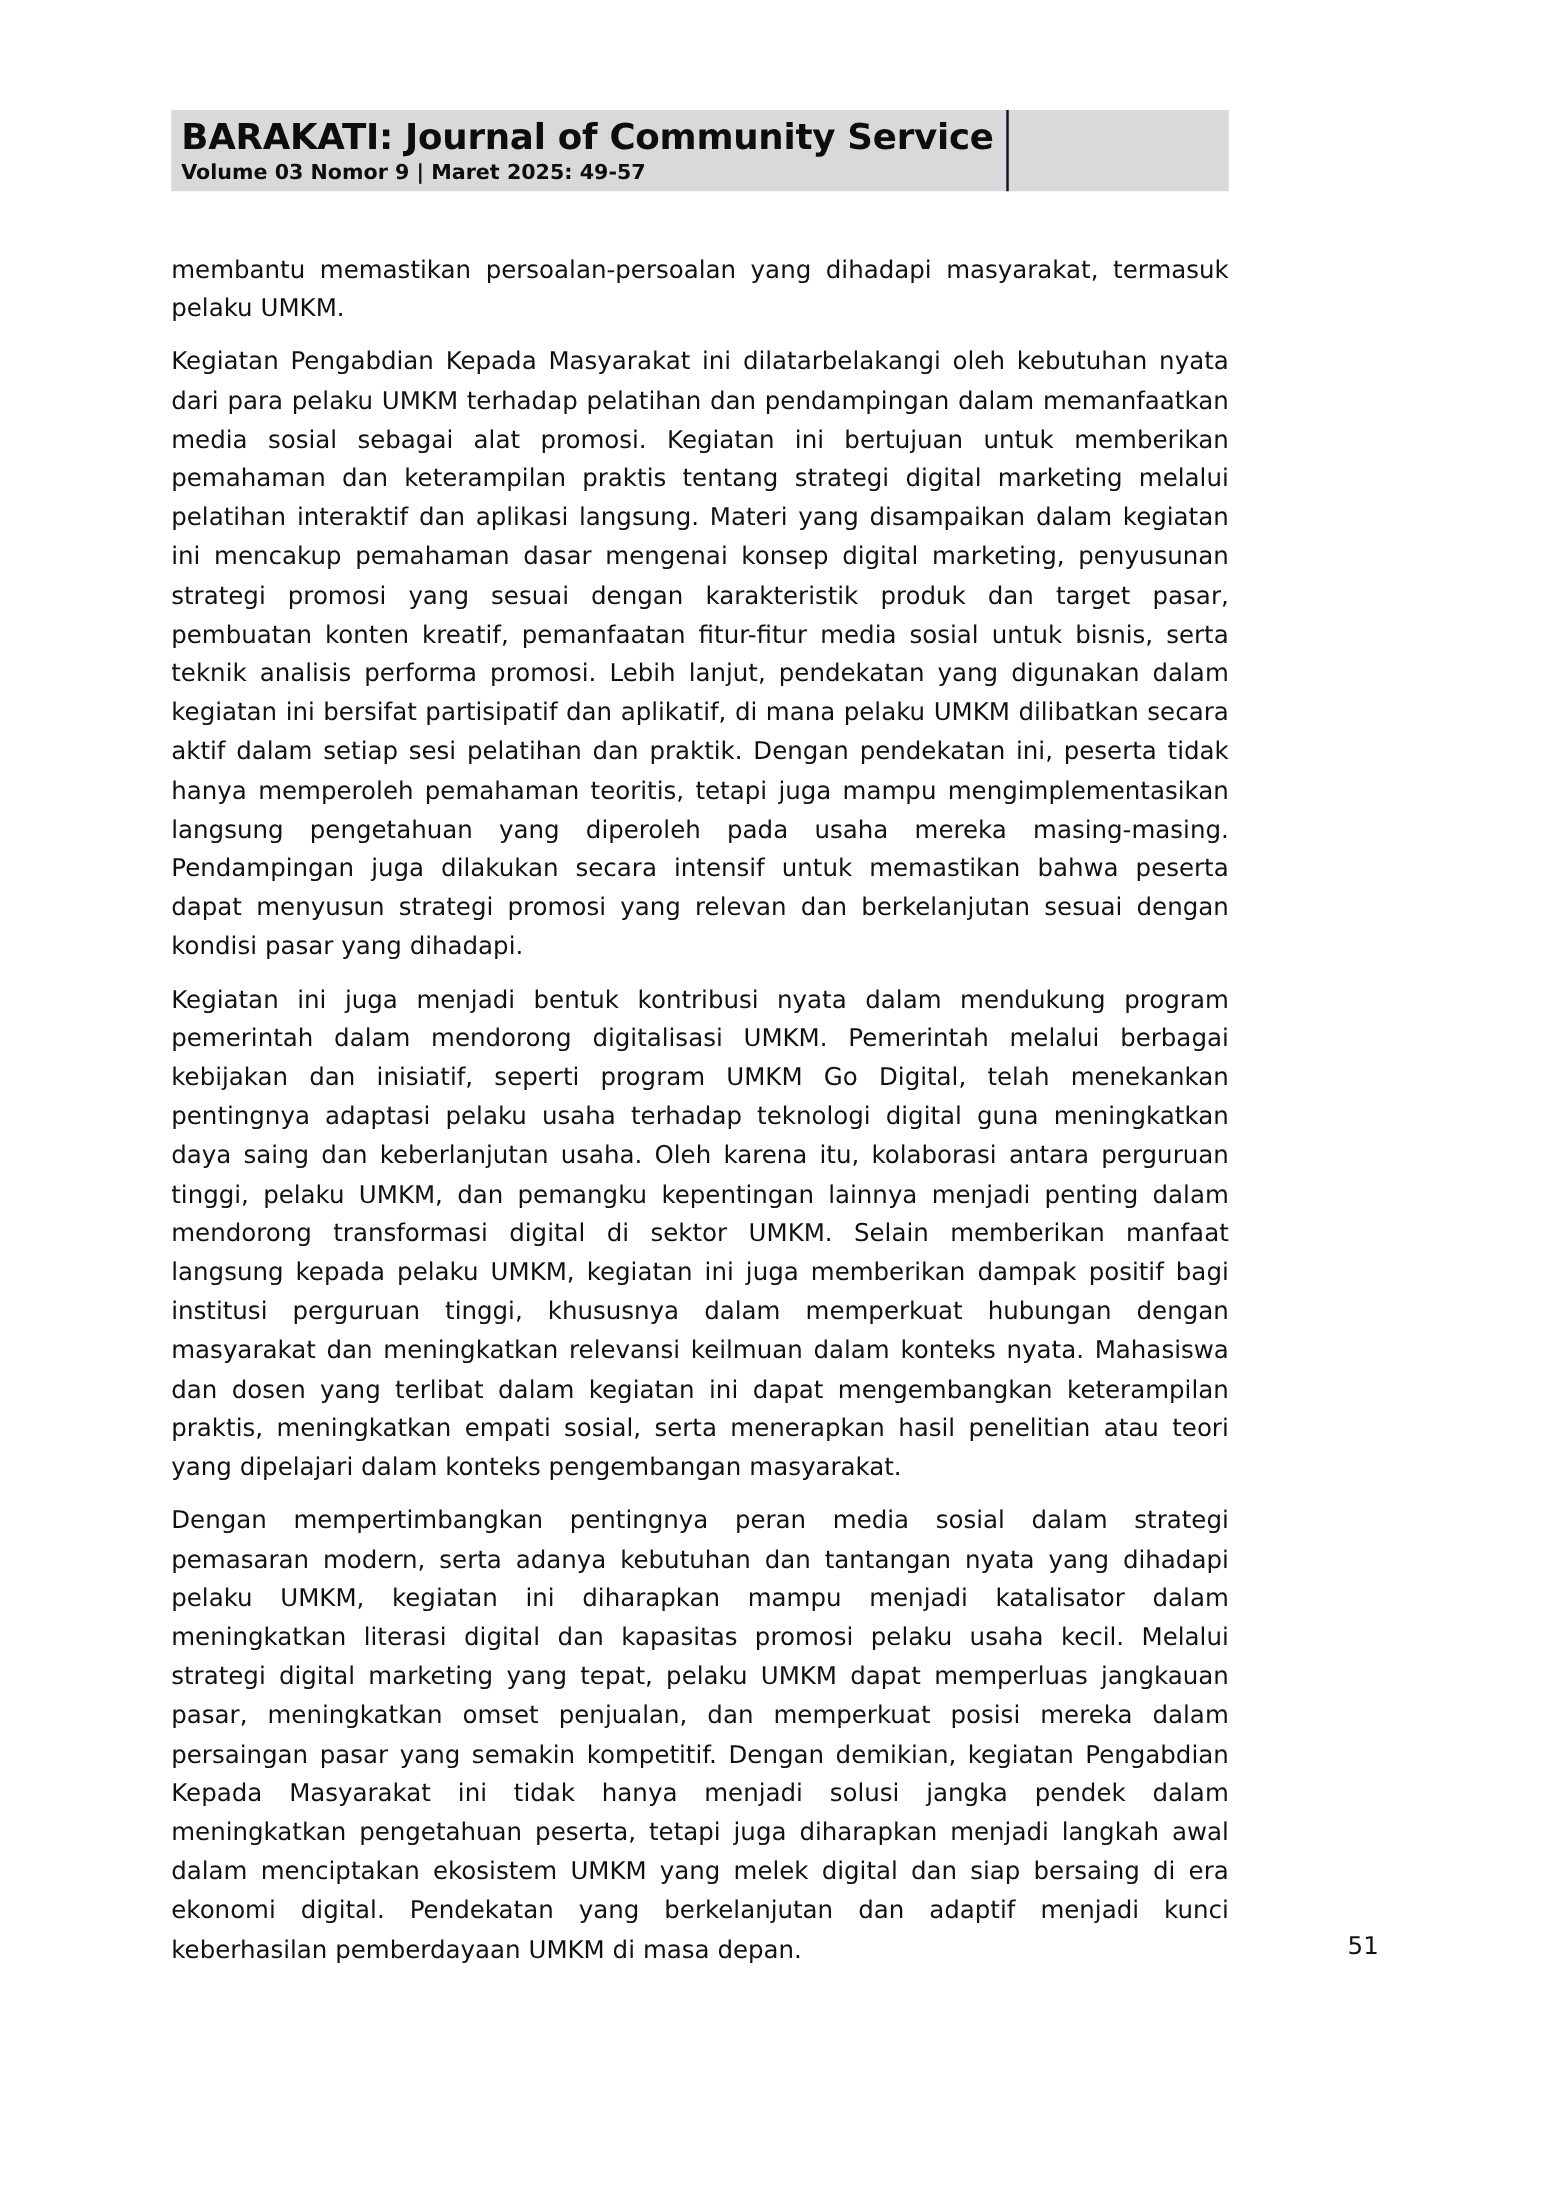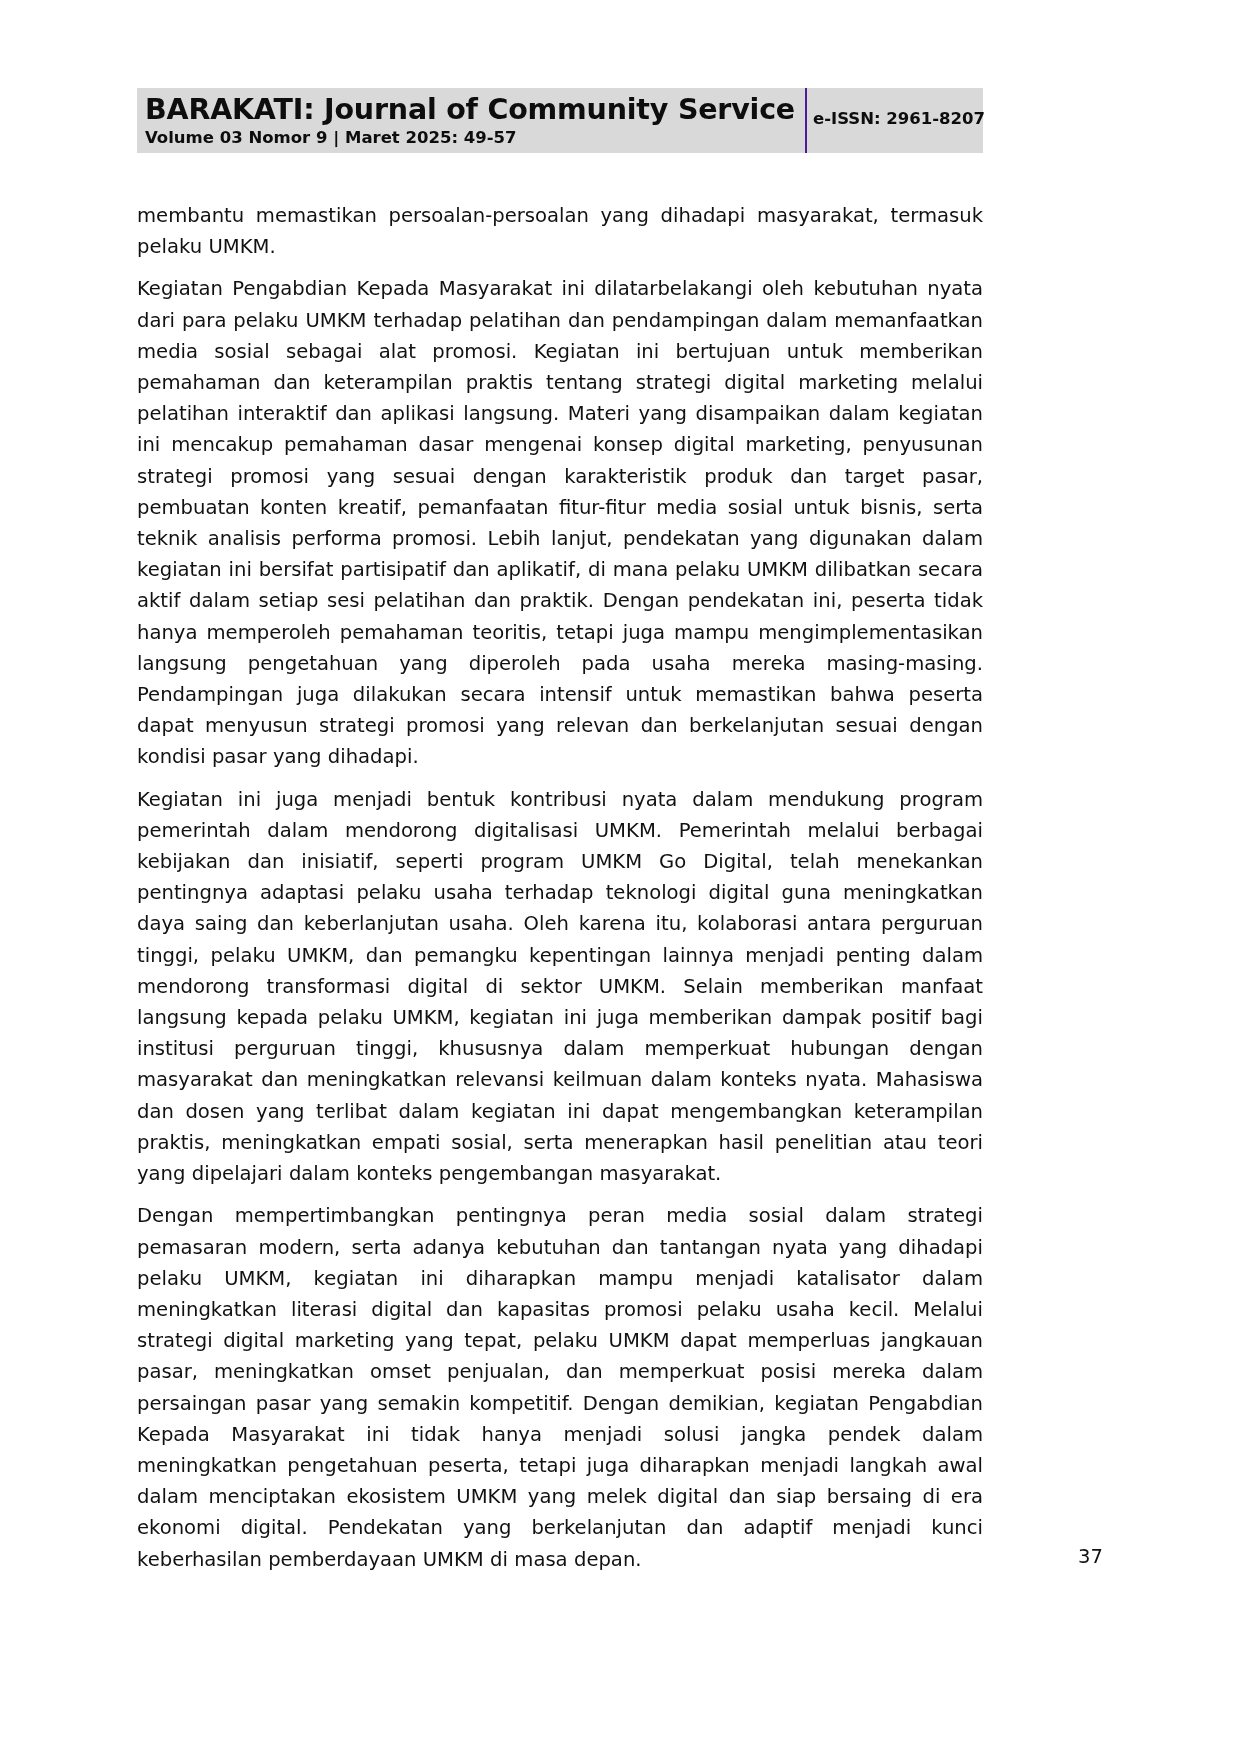--- a/index.html
+++ b/index.html
@@ -32,21 +32,21 @@
     background: #d9d9d9;
     box-sizing: border-box;
     display: flex;
     flex-direction: row;
     align-items: stretch;
   }
   .header-left {
     flex: 0 0 658px;
     padding: 6px 10px 5px 8px;
     box-sizing: border-box;
-    border-right: 2px solid #4c1d95;
+    border-right: 2px solid #0f172a;
     display: flex;
     flex-direction: column;
     justify-content: flex-start;
   }
   .journal-title {
     font-family: "DejaVu Sans", sans-serif;
     font-size: 28.5px;
     font-weight: bold;
     color: #0d0d0d;
     text-align: center;
@@ -135,31 +135,28 @@
 </head>
 <body>
 
 <div class="page">
 
   <div class="header-band">
     <div class="header-left">
       <div class="journal-title">BARAKATI: Journal of Community Service</div>
       <div class="journal-volume">Volume 03 Nomor 9 | Maret 2025: 49-57</div>
     </div>
-    <div class="header-right">
-      <div class="eissn">e-ISSN: 2961-8207</div>
-    </div>
   </div>
 
   <div class="rule">
     <span class="rule-inner">————————————————————————————————————————————————————</span>
   </div>
 
   <div class="body-col">
     <p class="para">membantu memastikan persoalan-persoalan yang dihadapi masyarakat, termasuk pelaku UMKM.</p>
     <p class="para">Kegiatan Pengabdian Kepada Masyarakat ini dilatarbelakangi oleh kebutuhan nyata dari para pelaku UMKM terhadap pelatihan dan pendampingan dalam memanfaatkan media sosial sebagai alat promosi. Kegiatan ini bertujuan untuk memberikan pemahaman dan keterampilan praktis tentang strategi digital marketing melalui pelatihan interaktif dan aplikasi langsung. Materi yang disampaikan dalam kegiatan ini mencakup pemahaman dasar mengenai konsep digital marketing, penyusunan strategi promosi yang sesuai dengan karakteristik produk dan target pasar, pembuatan konten kreatif, pemanfaatan fitur-fitur media sosial untuk bisnis, serta teknik analisis performa promosi. Lebih lanjut, pendekatan yang digunakan dalam kegiatan ini bersifat partisipatif dan aplikatif, di mana pelaku UMKM dilibatkan secara aktif dalam setiap sesi pelatihan dan praktik. Dengan pendekatan ini, peserta tidak hanya memperoleh pemahaman teoritis, tetapi juga mampu mengimplementasikan langsung pengetahuan yang diperoleh pada usaha mereka masing-masing. Pendampingan juga dilakukan secara intensif untuk memastikan bahwa peserta dapat menyusun strategi promosi yang relevan dan berkelanjutan sesuai dengan kondisi pasar yang dihadapi.</p>
     <p class="para">Kegiatan ini juga menjadi bentuk kontribusi nyata dalam mendukung program pemerintah dalam mendorong digitalisasi UMKM. Pemerintah melalui berbagai kebijakan dan inisiatif, seperti program UMKM Go Digital, telah menekankan pentingnya adaptasi pelaku usaha terhadap teknologi digital guna meningkatkan daya saing dan keberlanjutan usaha. Oleh karena itu, kolaborasi antara perguruan tinggi, pelaku UMKM, dan pemangku kepentingan lainnya menjadi penting dalam mendorong transformasi digital di sektor UMKM. Selain memberikan manfaat langsung kepada pelaku UMKM, kegiatan ini juga memberikan dampak positif bagi institusi perguruan tinggi, khususnya dalam memperkuat hubungan dengan masyarakat dan meningkatkan relevansi keilmuan dalam konteks nyata. Mahasiswa dan dosen yang terlibat dalam kegiatan ini dapat mengembangkan keterampilan praktis, meningkatkan empati sosial, serta menerapkan hasil penelitian atau teori yang dipelajari dalam konteks pengembangan masyarakat.</p>
     <p class="para">Dengan mempertimbangkan pentingnya peran media sosial dalam strategi pemasaran modern, serta adanya kebutuhan dan tantangan nyata yang dihadapi pelaku UMKM, kegiatan ini diharapkan mampu menjadi katalisator dalam meningkatkan literasi digital dan kapasitas promosi pelaku usaha kecil. Melalui strategi digital marketing yang tepat, pelaku UMKM dapat memperluas jangkauan pasar, meningkatkan omset penjualan, dan memperkuat posisi mereka dalam persaingan pasar yang semakin kompetitif. Dengan demikian, kegiatan Pengabdian Kepada Masyarakat ini tidak hanya menjadi solusi jangka pendek dalam meningkatkan pengetahuan peserta, tetapi juga diharapkan menjadi langkah awal dalam menciptakan ekosistem UMKM yang melek digital dan siap bersaing di era ekonomi digital. Pendekatan yang berkelanjutan dan adaptif menjadi kunci keberhasilan pemberdayaan UMKM di masa depan.</p>
   </div>
 
-  <div class="page-number">37</div>
+  <div class="page-number">51</div>
 
 </div>
 
 </body></html>

